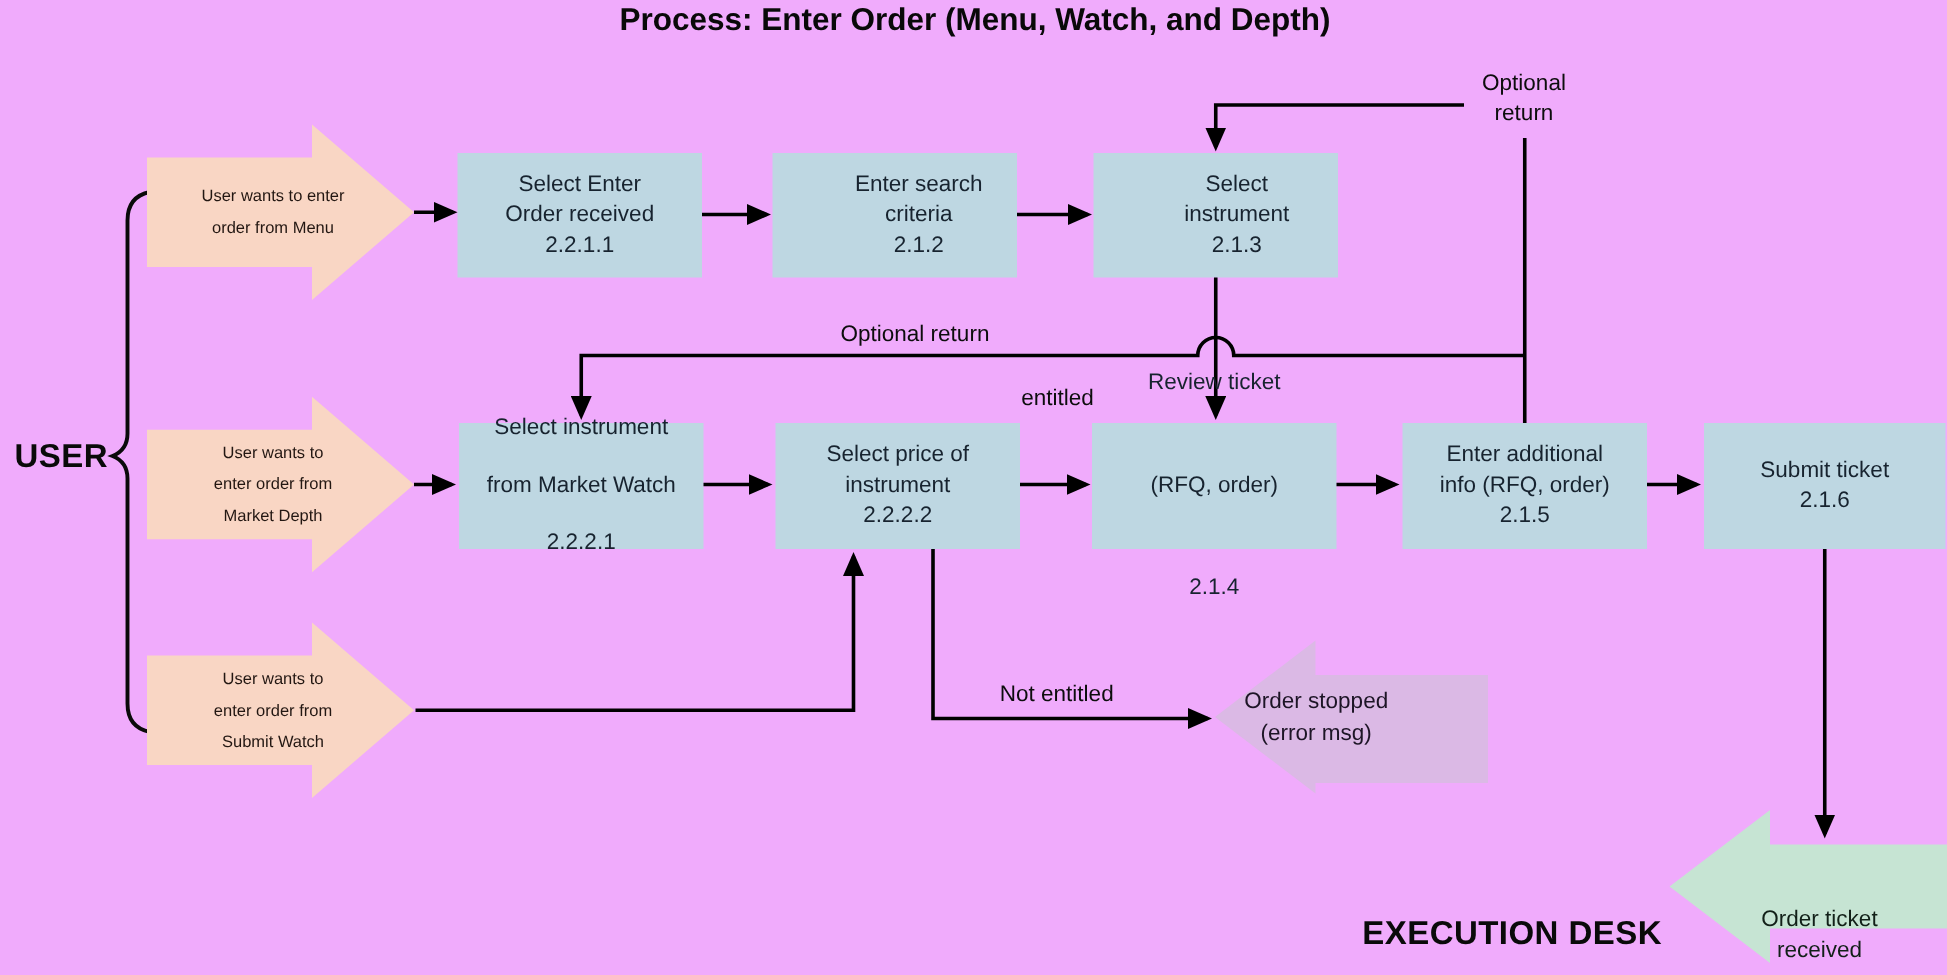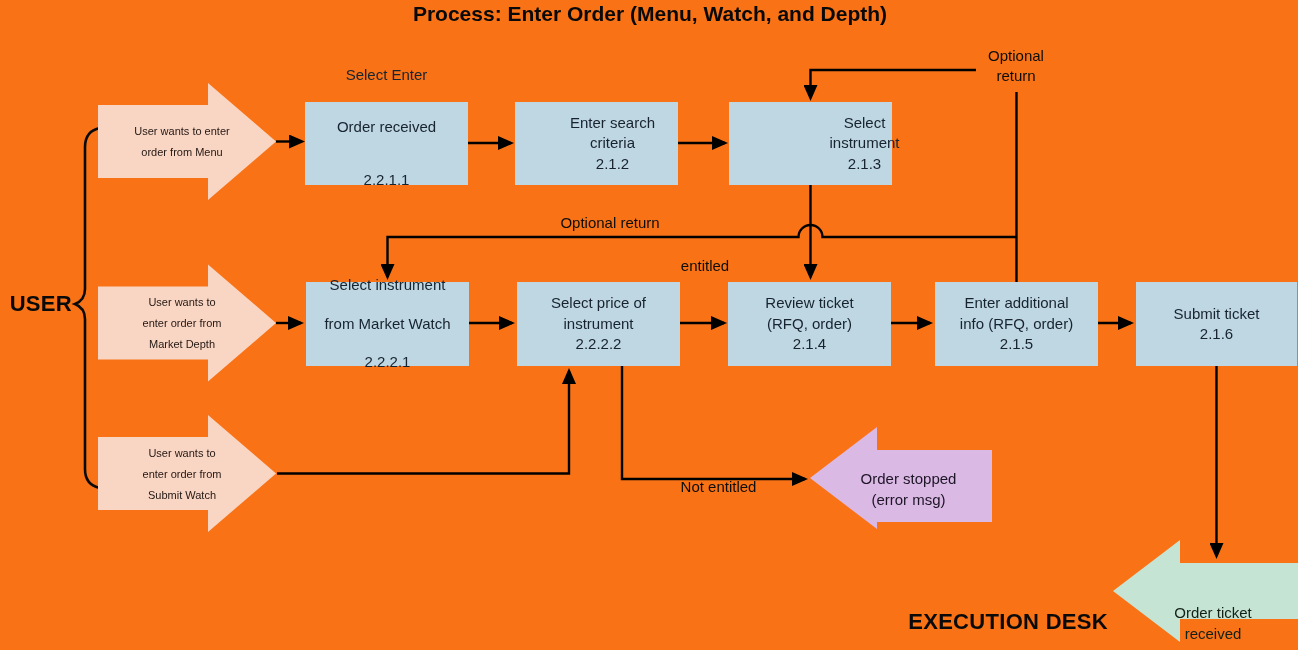--- a/index.html
+++ b/index.html
@@ -1,17 +1,17 @@
 <!DOCTYPE html>
 <html><head>
 <meta charset="utf-8">
 <style>
   html,body{margin:0;padding:0;background:#ffffff;}
   #stage{
-    position:relative;width:1298px;height:650px;background:#f97316;
+    position:relative;width:1298px;height:650px;background:#f0abfc;
     font-family:"Liberation Sans","DejaVu Sans",sans-serif;color:#000;
     overflow:hidden;
   }
   #connector-layer{position:absolute;left:0;top:0;width:1298px;height:650px;}
   .txt{position:absolute;display:flex;flex-direction:column;align-items:center;justify-content:center;text-align:center;}
   .ln{white-space:pre;}
   .box-txt{font-size:15px;line-height:20.5px;color:#17232f;}
   .pink-txt{font-size:11px;line-height:21px;color:#231712;}
   .out-txt{font-size:15px;line-height:21px;color:#1d1526;}
   .grn-txt{font-size:15px;line-height:21px;color:#122018;}
@@ -84,70 +84,70 @@
     <div class="ln">User wants to</div>
     <div class="ln">enter order from</div>
     <div class="ln">Market Depth</div>
   </div>
   <div class="txt pink-txt" style="left:96px;top:440px;width:172px;height:68px;">
     <div class="ln">User wants to</div>
     <div class="ln">enter order from</div>
     <div class="ln">Submit Watch</div>
   </div>
 
-  <div class="txt box-txt" style="left:305px;top:86px;width:163px;height:83px;gap:32px;">
+  <div class="txt box-txt" style="left:305px;top:102px;width:163px;height:83px;">
     <div class="ln">Select Enter</div>
     <div class="ln">Order received</div>
     <div class="ln">2.2.1.1</div>
   </div>
   <div class="txt box-txt" style="left:515px;top:102px;width:195px;height:83px;">
     <div class="ln">Enter search</div>
     <div class="ln">criteria</div>
     <div class="ln">2.1.2</div>
   </div>
-  <div class="txt box-txt" style="left:766px;top:102px;width:197px;height:83px;">
+  <div class="txt box-txt" style="left:726px;top:102px;width:197px;height:83px;">
     <div class="ln">Select</div>
     <div class="ln">instrument</div>
     <div class="ln">2.1.3</div>
   </div>
   <div class="txt box-txt" style="left:306px;top:282px;width:163px;height:84px;gap:18px;">
     <div class="ln">Select instrument</div>
     <div class="ln">from Market Watch</div>
     <div class="ln">2.2.2.1</div>
   </div>
   <div class="txt box-txt" style="left:517px;top:282px;width:163px;height:84px;">
     <div class="ln">Select price of</div>
     <div class="ln">instrument</div>
     <div class="ln">2.2.2.2</div>
   </div>
-  <div class="txt box-txt" style="left:728px;top:282px;width:163px;height:84px;">
+  <div class="txt box-txt" style="left:728px;top:282px;width:163px;height:84px;gap:48px;">
     <div class="ln">Review ticket</div>
     <div class="ln">(RFQ, order)</div>
     <div class="ln">2.1.4</div>
   </div>
   <div class="txt box-txt" style="left:935px;top:282px;width:163px;height:84px;">
     <div class="ln">Enter additional</div>
     <div class="ln">info (RFQ, order)</div>
     <div class="ln">2.1.5</div>
   </div>
   <div class="txt box-txt" style="left:1136px;top:282px;width:161px;height:84px;">
     <div class="ln">Submit ticket</div>
     <div class="ln">2.1.6</div>
   </div>
 
-  <div class="txt out-txt" style="left:836px;top:446px;width:145px;height:64px;justify-content:flex-end;">
+  <div class="txt out-txt" style="left:805px;top:446px;width:145px;height:64px;">
     <div class="ln">Order stopped</div>
     <div class="ln">(error msg)</div>
   </div>
   <div class="txt grn-txt" style="left:1152px;top:566px;width:122px;height:50px;margin-top:32px;">
     <div class="ln">Order ticket</div>
     <div class="ln">received</div>
   </div>
 
   <div class="txt lbl" style="left:966px;top:46px;width:100px;">
     <div class="ln">Optional</div>
     <div class="ln">return</div>
   </div>
   <div class="txt lbl" style="left:540px;top:213px;width:140px;">Optional return</div>
   <div class="txt lbl" style="left:655px;top:256px;width:100px;">entitled</div>
-  <div class="txt lbl" style="left:661px;top:453px;width:115px;margin-top:24px;">Not entitled</div>
+  <div class="txt lbl" style="left:647px;top:453px;width:115px;">Not entitled</div>
 
 </div>
 
 </body></html>

